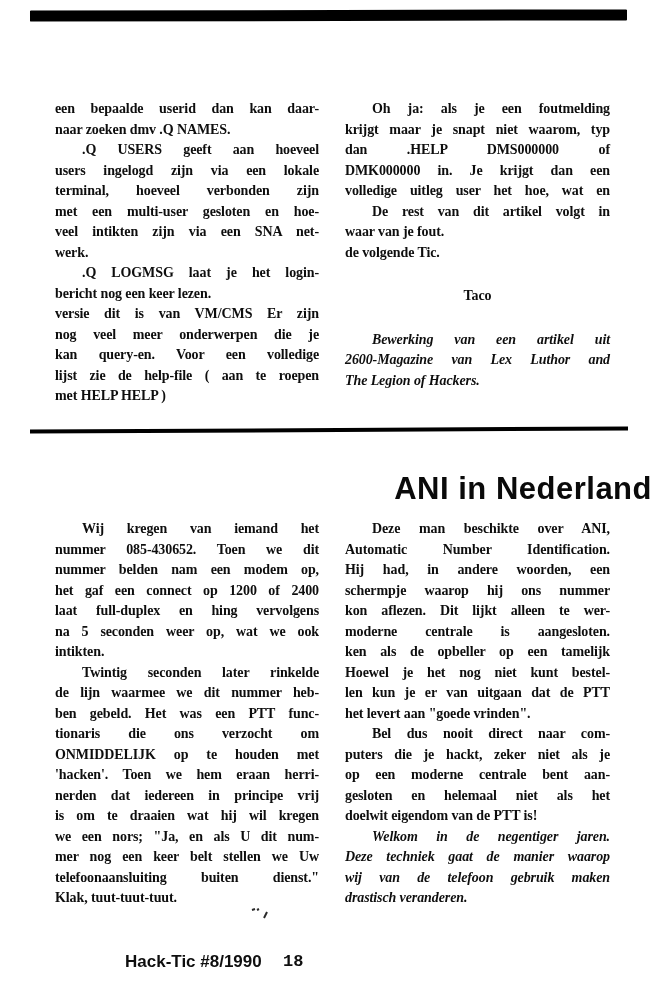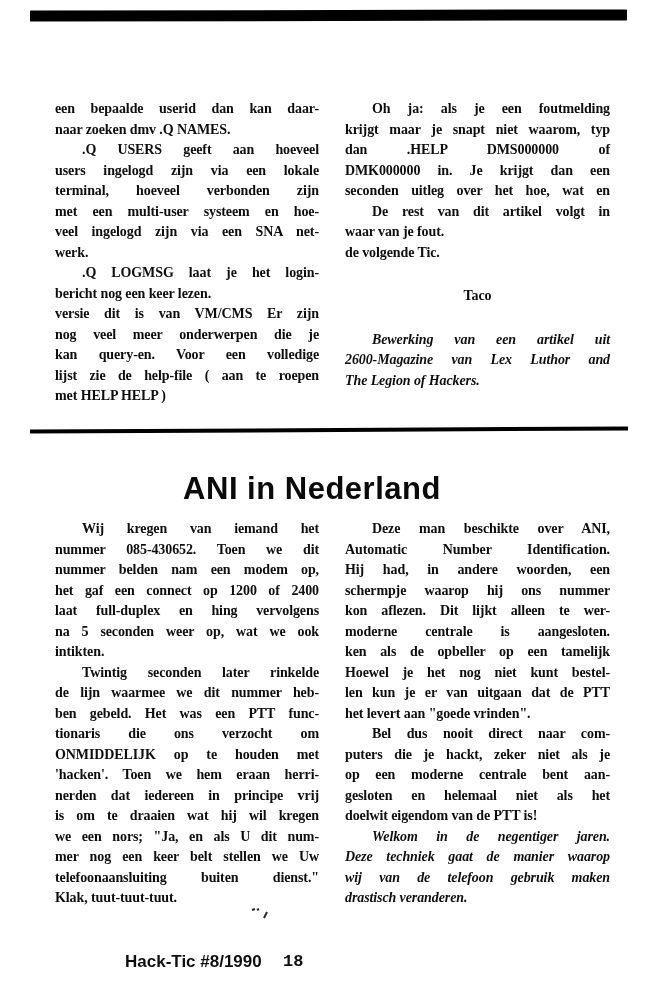--- a/index.html
+++ b/index.html
@@ -22,23 +22,23 @@
   .ln.nj{text-align-last:left;}
   .ln.ind{padding-left:27px;}
   .ln.it{font-style:italic;}
   .ln.ctr{text-align:center;text-align-last:center;}
   .ln.gap{margin-top:23px;font-family:Liberation Serif, serif;}
   .section-rule{
     position:absolute;left:30px;top:428px;width:598px;height:4px;
     background:#000;transform:rotate(-0.3deg);
   }
   .article-heading{
-    position:absolute;left:0;top:450px;width:624px;text-align:center;
+    position:absolute;left:0;top:450px;width:624px;text-align:right;
     font-family:"Liberation Sans", sans-serif;font-weight:700;
-    font-size:31px;letter-spacing:0.5px;color:#0a0a0a;
+    font-size:31px;letter-spacing:0.5px;color:#0a0a0a;padding-left:28px;
   }
   .footer-issue{
     position:absolute;left:78px;top:952px;
     font-family:"Liberation Sans", sans-serif;font-weight:700;font-size:17px;margin-left:47px;
   }
   .footer-page{
     position:absolute;left:283px;top:952px;
     font-family:Liberation Mono, monospace;font-weight:700;font-size:17px;
   }
   .smudge{position:absolute;left:249px;top:906px;}
@@ -47,38 +47,38 @@
 <body>
 
 <div class="scan-bar"></div>
 
 <div class="col col-tl">
     <div class="ln">een bepaalde userid dan kan daar-</div>
     <div class="ln nj">naar zoeken dmv .Q NAMES.</div>
     <div class="ln ind">.Q USERS geeft aan hoeveel</div>
     <div class="ln">users ingelogd zijn via een lokale</div>
     <div class="ln">terminal, hoeveel verbonden zijn</div>
-    <div class="ln">met een multi-user systeem en hoe-</div>
-    <div class="ln">veel ingelogd zijn via een SNA net-</div>
+    <div class="ln">met een multi-user gesloten en hoe-</div>
+    <div class="ln">veel intikten zijn via een SNA net-</div>
     <div class="ln nj">werk.</div>
     <div class="ln ind">.Q LOGMSG laat je het login-</div>
     <div class="ln nj">bericht nog een keer lezen.</div>
     <div class="ln">versie dit is van VM/CMS Er zijn</div>
     <div class="ln">nog veel meer onderwerpen die je</div>
     <div class="ln">kan query-en. Voor een volledige</div>
     <div class="ln">lijst zie de help-file ( aan te roepen</div>
     <div class="ln nj">met HELP HELP )</div>
   </div>
 
 <div class="col col-tr">
     <div class="ln ind">Oh ja: als je een foutmelding</div>
     <div class="ln">krijgt maar je snapt niet waarom, typ</div>
     <div class="ln">dan .HELP DMS000000 of</div>
     <div class="ln">DMK000000 in. Je krijgt dan een</div>
-    <div class="ln">seconden uitleg over het hoe, wat en</div>
+    <div class="ln">volledige uitleg user het hoe, wat en</div>
     <div class="ln ind">De rest van dit artikel volgt in</div>
     <div class="ln nj">waar van je fout.</div>
     <div class="ln nj">de volgende Tic.</div>
     <div class="ln ctr gap">Taco</div>
     <div class="ln ind it gap">Bewerking van een artikel uit</div>
     <div class="ln it">2600-Magazine van Lex Luthor and</div>
     <div class="ln nj it">The Legion of Hackers.</div>
   </div>
 
 <div class="section-rule"></div>

